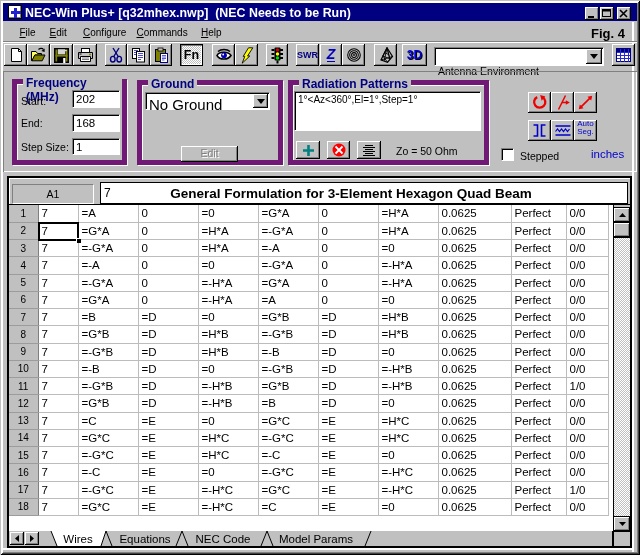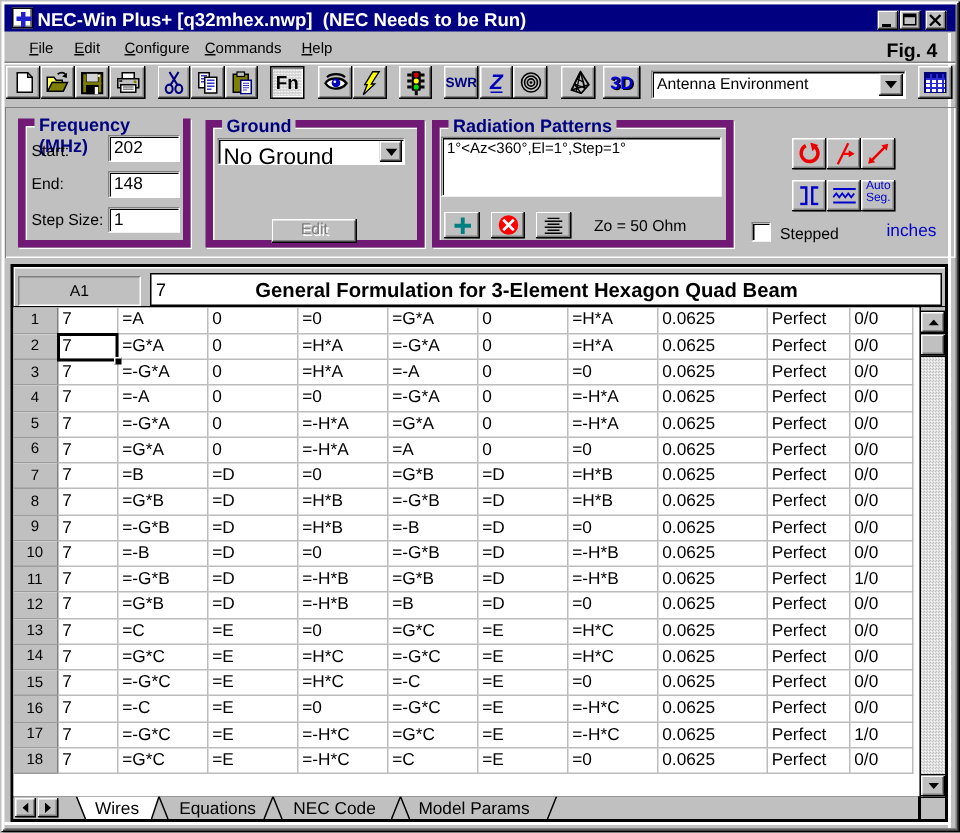--- a/index.html
+++ b/index.html
@@ -222,21 +222,21 @@
         <circle cx="8" cy="8" r="0.9" fill="#000"></circle>
       </svg>
     </div>
   <div class="abs tb" style="left:374px; width:23px;">
       <svg width="16" height="16" viewBox="0 0 16 16">
         <path d="M9 0.8 L14.5 9.5 L9.5 15.2 L3 13 Z" fill="none" stroke="#000" stroke-width="1.2"></path>
         <path d="M9 0.8 L6.2 13.9 M9 0.8 L11.8 12.5 M3 13 L14.5 9.5 M4.8 9 L12 11.8 M9 0.8 L4.8 9 M9 0.8 L12 11.8 M4.8 9 L9.5 15.2 M6.5 5.5 L11 7.8" fill="none" stroke="#000" stroke-width="0.9"></path>
       </svg>
     </div>
   <div class="abs tb" style="left:402px; width:25px; color:#0000dd; font-weight:bold; font-size:12px; text-shadow:1px 1px 0 #000;">3D</div>
-  <div class="abs tbox" style="left:434px; top:47px; width:170px; height:19px; font-size:10.5px; padding-top:2px;">Antenna Environment
+  <div class="abs tbox" style="left:434px; top:47px; width:170px; height:19px; font-size:10.5px; padding-top:17px;">Antenna Environment
     <div class="btn" style="right:1px; top:1px; width:16px; height:15px; display:flex; align-items:center; justify-content:center;">
         <svg width="8" height="5">
           <path d="M0 0 h8 l-4 5 z" fill="#000"></path>
         </svg>
       </div>
   </div>
   <div class="abs tb" style="left:612px; width:23px;">
       <svg width="15" height="14" viewBox="0 0 15 14" shape-rendering="crispEdges">
         <rect x="0.5" y="0.5" width="14" height="13" fill="#fff" stroke="#00007a"></rect>
         <rect x="1" y="1" width="13" height="3" fill="#000080"></rect>
@@ -245,21 +245,21 @@
     </div>
 
   <div class="abs" id="panel1"></div>
 
   <div class="group" style="left:12px; top:79px; width:115px; height:86px;">
     <div class="glabel">Frequency (MHz)</div>
   </div>
   <div class="lbl" style="left:21px; top:95px;">Start:</div>
   <div class="tbox" style="left:72px; top:90px; width:48px; height:18px;">202</div>
   <div class="lbl" style="left:21px; top:117px;">End:</div>
-  <div class="tbox" style="left:72px; top:114px; width:48px; height:18px;">148</div>
+  <div class="tbox" style="left:72px; top:114px; width:48px; height:18px;">168</div>
   <div class="lbl" style="left:21px; top:141px;">Step Size:</div>
   <div class="tbox" style="left:72px; top:138px; width:48px; height:17px;">1</div>
 
   <div class="group" style="left:137px; top:80px; width:146px; height:85px;">
     <div class="glabel">Ground</div>
   </div>
   <div class="tbox" style="left:145px; top:92px; width:125px; height:18px; font-size:15px; padding-top:3px;">No Ground
     <div class="btn" style="right:1px; top:1px; width:15px; height:14px; display:flex; align-items:center; justify-content:center;">
         <svg width="8" height="5">
           <path d="M0 0 h8 l-4 5 z" fill="#000"></path>

